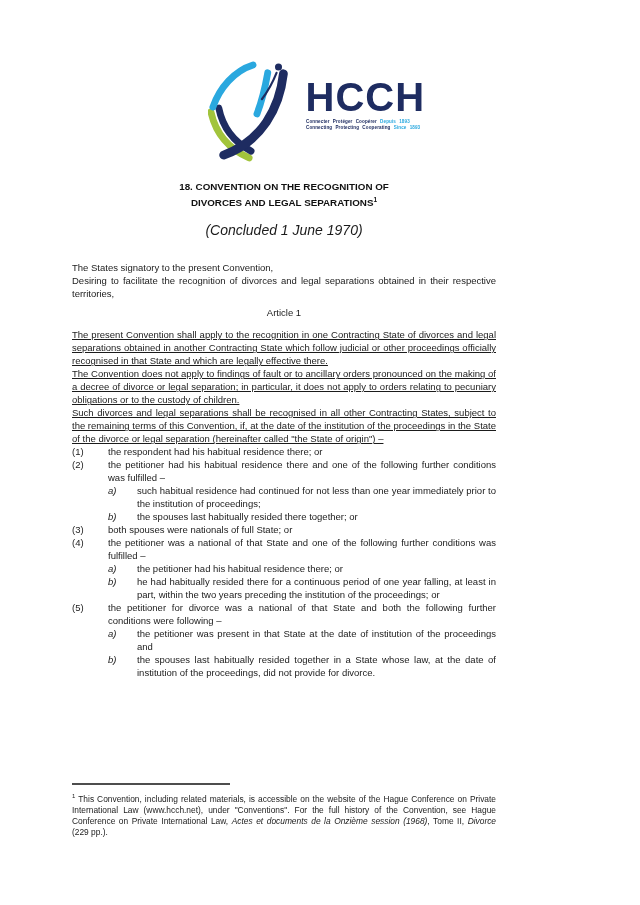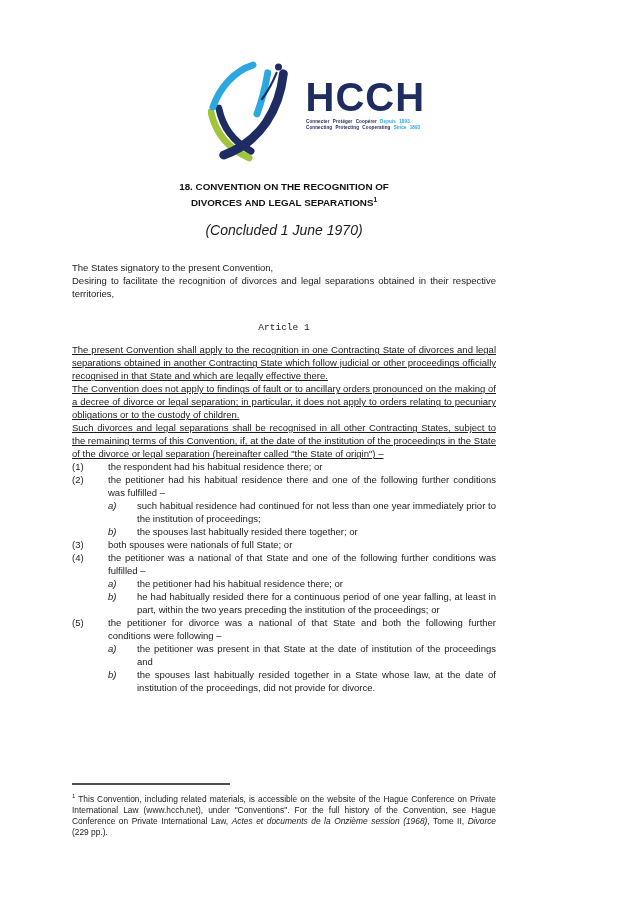--- a/index.html
+++ b/index.html
@@ -26,21 +26,21 @@
   .title{margin-top:18px;text-align:center;font-weight:700;font-size:9.8px;line-height:13px;color:#111;}
   .title sup{font-size:6.5px;vertical-align:super;}
   .subtitle{margin-top:15px;text-align:center;font-style:italic;font-size:14px;line-height:12px;}
 
   
   .body-txt{font-size:9.5px;line-height:13px;}
   .just{text-align:justify;}
   .preamble{margin-top:25px;}
   .preamble div{margin:0;}
   .art-head{margin:0;text-align:center;font-weight:400;font-size:9.5px;line-height:13px;}
-  .art1-head{margin-top:21px;margin-bottom:9px;font-family:Liberation Mono, monospace;}
+  .art1-head{margin-top:6px;margin-bottom:9px;}
   .art2-head{margin-top:26px;margin-bottom:5px;}
   p.para{margin:0;text-decoration:underline;}
 
   
   .li{display:flex;}
   .n-col{width:36px;flex-shrink:0;}
   .t-col{flex:1;}
   .li.sub{margin-left:36px;}
   .l-col{width:29px;flex-shrink:0;font-style:italic;}
 

